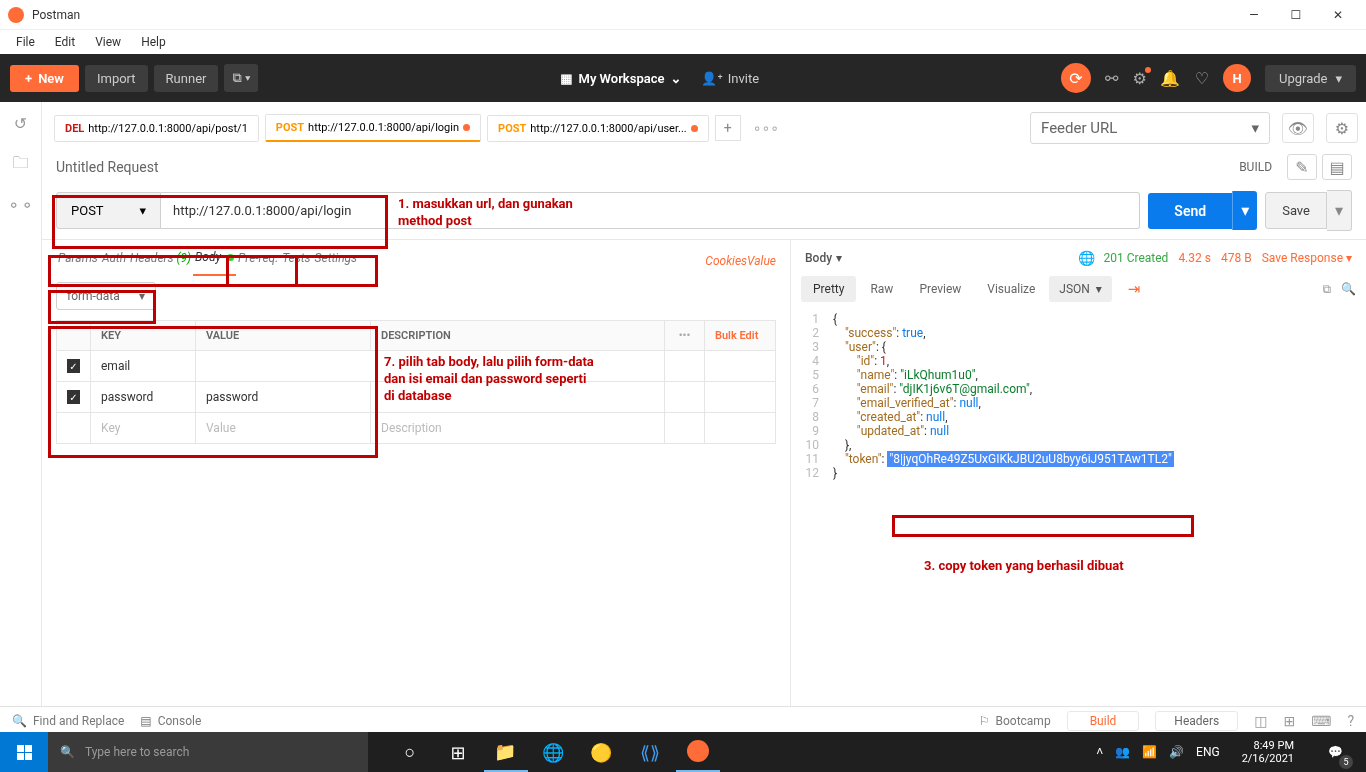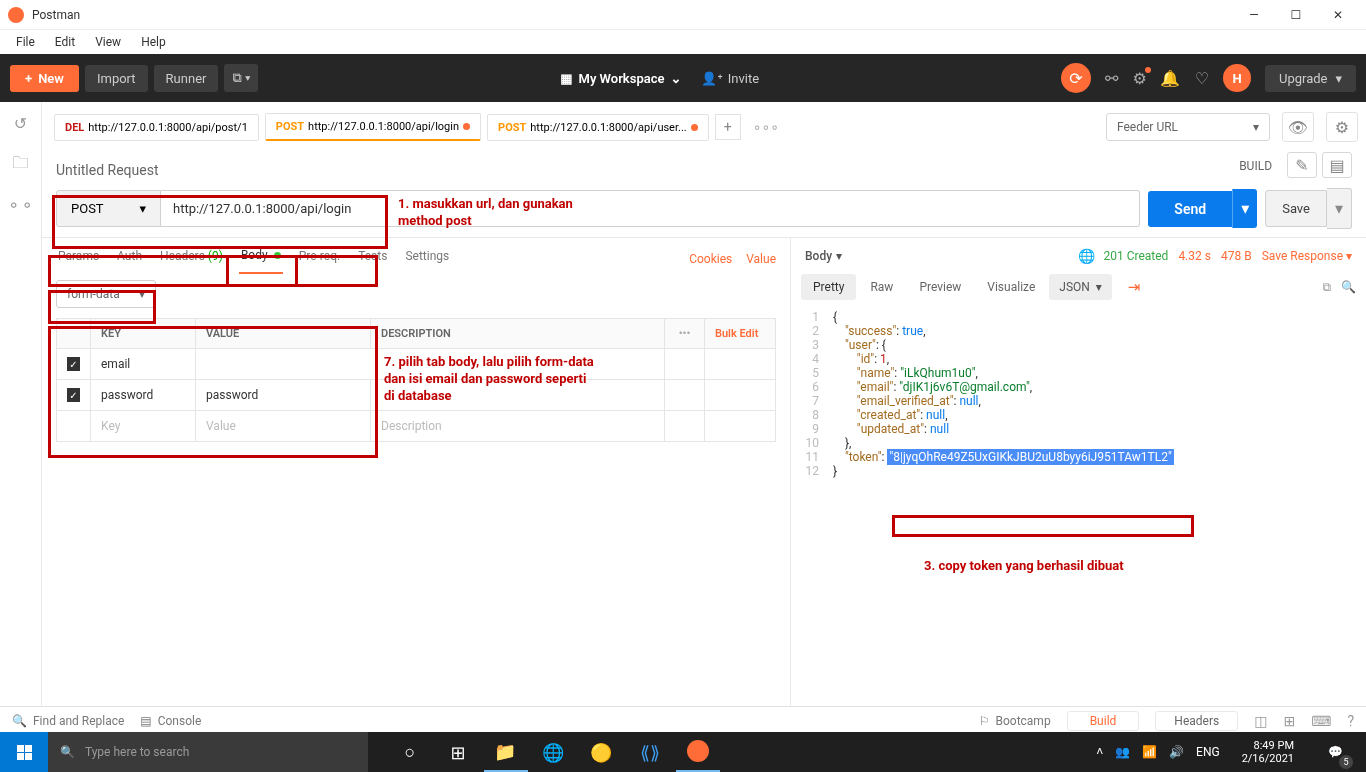--- a/index.html
+++ b/index.html
@@ -38,44 +38,44 @@
 
 
 .req-row { display: flex; align-items: center; padding: 10px 8px 6px 12px; gap: 6px; }
 .req-tab { border: 1px solid #e2e2e2; padding: 6px 10px; font-size: 11px; border-radius: 2px; display: flex; align-items: center; gap: 4px; cursor: pointer; background: #fff; white-space: nowrap; }
 .req-tab.active { border-bottom: 2px solid #ff9800; box-shadow: 0 1px 0 #fff; }
 .method-del { color: #c41a16; font-weight: bold; }
 .method-post { color: #ff9800; font-weight: bold; }
 .dot-orange { width: 7px; height: 7px; border-radius: 50%; background: #ff6c37; display: inline-block; }
 .add-tab { width: 26px; height: 26px; border: 1px solid #e2e2e2; display: flex; align-items: center; justify-content: center; font-size: 14px; color: #888; cursor: pointer; }
 .more-tabs { color: #aaa; font-size: 14px; padding: 0 6px; }
-.env-select { margin-left: auto; border: 1px solid #d8d8d8; padding: 6px 10px; width: 164px; font-size: 12px; color: #666; display: flex; align-items: center; justify-content: space-between; border-radius: 3px; cursor: pointer; }
+.env-select { margin-left: auto; border: 1px solid #d8d8d8; padding: 6px 10px; width: 240px; font-size: 15px; color: #666; display: flex; align-items: center; justify-content: space-between; border-radius: 3px; cursor: pointer; }
 .eye-btn, .cfg-btn { border: 1px solid #e2e2e2; width: 32px; height: 30px; display: flex; align-items: center; justify-content: center; color: #888; border-radius: 3px; margin-left: 6px; cursor: pointer; }
 
 
-.req-title-row { display: flex; align-items: flex-end; padding: 4px 14px 10px; }
+.req-title-row { display: flex; align-items: center; padding: 4px 14px 10px; }
 .req-title { font-size: 14px; color: #666; flex: 1; }
 .build-btn { font-size: 12px; color: #666; padding: 5px 10px; border: none; background: none; cursor: pointer; }
 .sq-btn { border: 1px solid #d8d8d8; width: 30px; height: 26px; display: flex; align-items: center; justify-content: center; color: #888; border-radius: 3px; margin-left: 5px; cursor: pointer; }
 
 
 .url-row { display: flex; align-items: center; padding: 0 14px 8px; gap: 0; position: relative; }
 .method-select { border: 1px solid #d0d0d0; background: #f2f2f2; padding: 10px 14px; font-size: 13px; width: 105px; display: flex; justify-content: space-between; align-items: center; border-radius: 3px 0 0 3px; cursor: pointer; }
 .url-input { border: 1px solid #d0d0d0; border-left: none; padding: 10px 12px; font-size: 13px; flex: 1; border-radius: 0 3px 3px 0; color: #333; outline: none; }
 .send-btn { background: #097bed; color: #fff; padding: 10px 26px; font-size: 14px; font-weight: 600; border-radius: 3px 0 0 3px; margin-left: 8px; cursor: pointer; border: none; }
 .send-drop { background: #097bed; color: #fff; padding: 10px 8px; border-radius: 0 3px 3px 0; border-left: 1px solid rgba(255,255,255,0.3); cursor: pointer; }
 .save-btn { background: #f2f2f2; border: 1px solid #d0d0d0; padding: 10px 16px; font-size: 13px; color: #404040; margin-left: 8px; border-radius: 3px 0 0 3px; cursor: pointer; }
 .save-drop { background: #f2f2f2; border: 1px solid #d0d0d0; border-left: none; padding: 10px 8px; color: #888; border-radius: 0 3px 3px 0; cursor: pointer; }
 
 
 .anno-box { position: absolute; border: 3px solid #c00000; pointer-events: none; }
 .anno-text { position: absolute; color: #c00000; font-weight: bold; font-size: 13px; line-height: 1.3; }
 
 
-.req-subtabs { display: flex; align-items: center; padding: 6px 14px 0; gap: 14px; font-size: 12px; color: #777; position: relative; }
+.req-subtabs { display: flex; align-items: center; padding: 6px 14px 0; font-size: 12px; color: #777; position: relative; font-style: italic; }
 .subtab { padding: 4px 2px 10px; cursor: pointer; }
 .subtab.active { color: #333; border-bottom: 2px solid #ff6c37; }
 .subtab .count { color: #0a0; }
 .dot-green { width: 7px; height: 7px; border-radius: 50%; background: #3c3; display: inline-block; margin-left: 3px; }
 .cookies-link, .code-link { color: #ff6c37; font-size: 12px; cursor: pointer; }
 .subtab-spacer { flex: 1; }
 
 
 .body-type-row { padding: 6px 14px; }
 .body-type { border: 1px solid #d0d0d0; padding: 6px 10px; font-size: 12px; color: #666; width: 100px; display: flex; justify-content: space-between; align-items: center; border-radius: 3px; cursor: pointer; }

